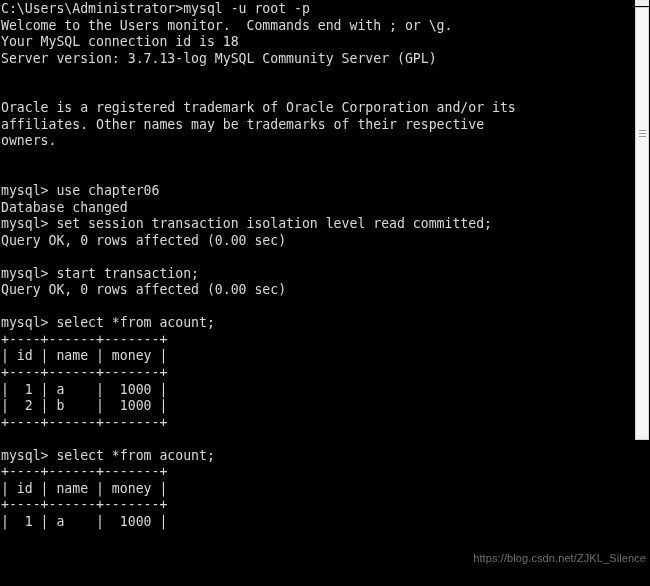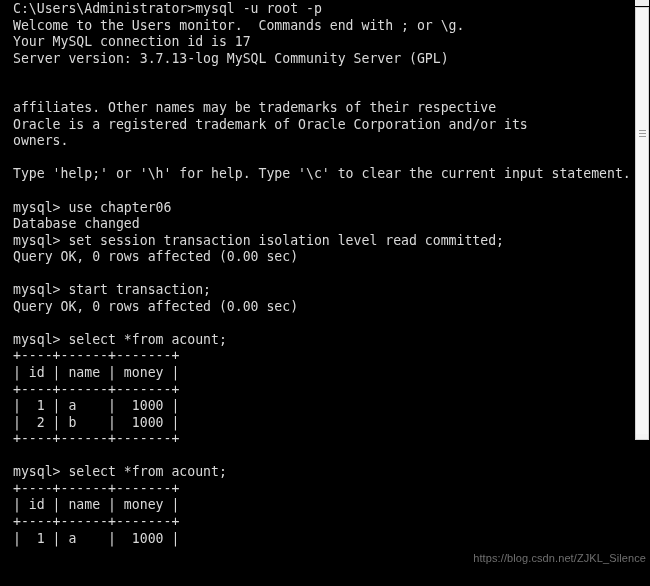--- a/index.html
+++ b/index.html
@@ -23,21 +23,21 @@
     top: 0;
     width: 633px;
     height: 586px;
     background: #000000;
     color: #d8d8d8;
     font-family: "DejaVu Sans Mono", "Liberation Mono", monospace;
     font-size: 13.2px;
     line-height: 16.55px;
     overflow: hidden;
     box-sizing: border-box;
-    padding: 1px 0 0 13px;
+    padding: 1px 0 0 1px;
   }
   .line {
     white-space: pre;
     height: 16.55px;
     letter-spacing: -0.02px;
     color: #d9d9d9;
   }
   .line.blank {
     color: transparent;
   }
@@ -105,29 +105,28 @@
     letter-spacing: 0.1px;
   }
 </style>
 </head>
 <body>
 
 <div id="terminal">
   <div id="terminal-lines">
       <div class="line">C:\Users\Administrator&gt;mysql -u root -p</div>
       <div class="line">Welcome to the Users monitor.  Commands end with ; or \g.</div>
-      <div class="line">Your MySQL connection id is 17</div>
+      <div class="line">Your MySQL connection id is 18</div>
       <div class="line">Server version: 3.7.13-log MySQL Community Server (GPL)</div>
       <div class="line blank">&nbsp;</div>
       <div class="line blank">&nbsp;</div>
+      <div class="line">Oracle is a registered trademark of Oracle Corporation and/or its</div>
       <div class="line">affiliates. Other names may be trademarks of their respective</div>
-      <div class="line">Oracle is a registered trademark of Oracle Corporation and/or its</div>
       <div class="line">owners.</div>
       <div class="line blank">&nbsp;</div>
-      <div class="line">Type 'help;' or '\h' for help. Type '\c' to clear the current input statement.</div>
       <div class="line blank">&nbsp;</div>
       <div class="line">mysql&gt; use chapter06</div>
       <div class="line">Database changed</div>
       <div class="line">mysql&gt; set session transaction isolation level read committed;</div>
       <div class="line">Query OK, 0 rows affected (0.00 sec)</div>
       <div class="line blank">&nbsp;</div>
       <div class="line">mysql&gt; start transaction;</div>
       <div class="line">Query OK, 0 rows affected (0.00 sec)</div>
       <div class="line blank">&nbsp;</div>
       <div class="line">mysql&gt; select *from acount;</div>

